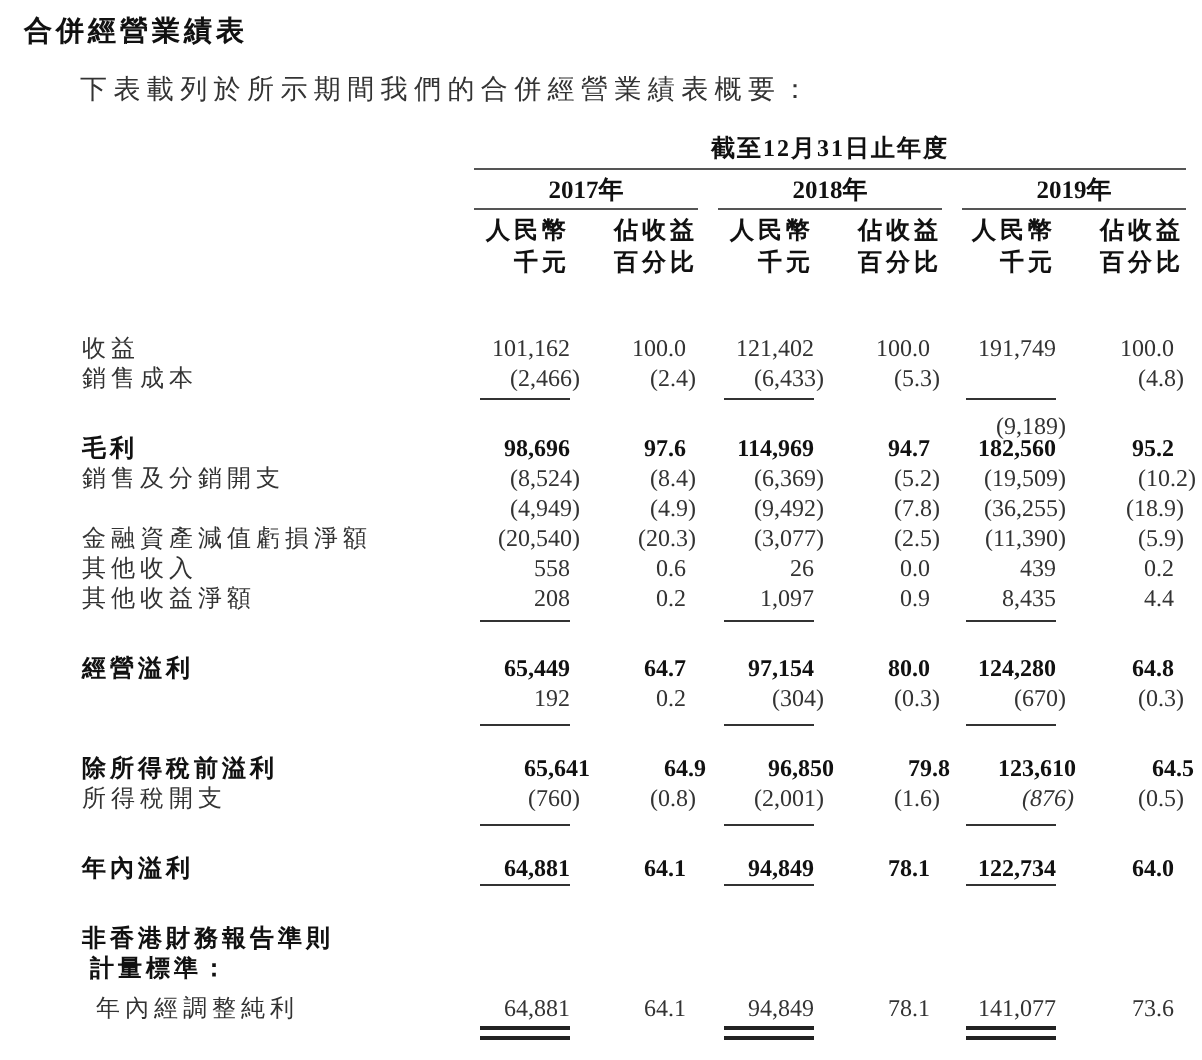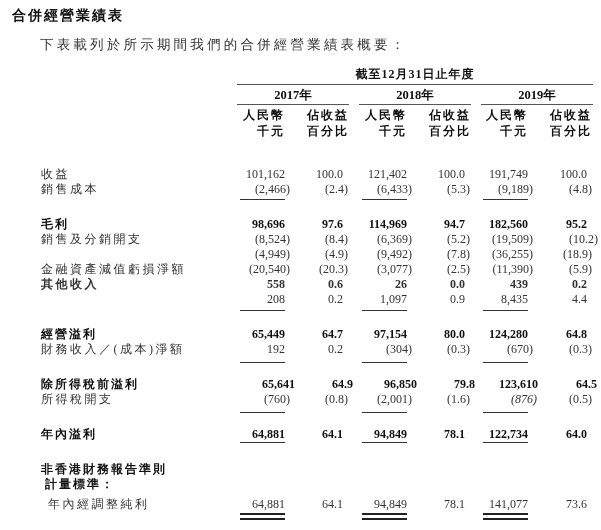--- a/index.html
+++ b/index.html
@@ -70,21 +70,21 @@
       <span class="v" style="right: 136px;">100.0</span>
       <span class="v" style="right: 73px;">191,749</span>
       <span class="v" style="right: 14px;">100.0</span>
     </div>
     <div class="row" style="top: 182px;">
       <span class="label">銷售成本</span>
       <span class="v" style="right: 311px;">(2,466)</span>
       <span class="v" style="right: 253px;">(2.4)</span>
       <span class="v" style="right: 189px;">(6,433)</span>
       <span class="v" style="right: 131px;">(5.3)</span>
-      <span class="v" style="right: 68px;">(9,189)</span>
+      <span class="v" style="right: 68px; margin-top: 24px;">(9,189)</span>
       <span class="v" style="right: 9px;">(4.8)</span>
     </div>
     <div class="row bold" style="top: 217px;">
       <span class="label">毛利</span>
       <span class="v" style="right: 316px;">98,696</span>
       <span class="v" style="right: 258px;">97.6</span>
       <span class="v" style="right: 194px; text-align: right;">114,969</span>
       <span class="v" style="right: 136px;">94.7</span>
       <span class="v" style="right: 73px;">182,560</span>
       <span class="v" style="right: 14px;">95.2</span>
@@ -108,48 +108,48 @@
     </div>
     <div class="row" style="top: 262px;">
       <span class="label">金融資產減值虧損淨額</span>
       <span class="v" style="right: 311px;">(20,540)</span>
       <span class="v" style="right: 253px;">(20.3)</span>
       <span class="v" style="right: 189px;">(3,077)</span>
       <span class="v" style="right: 131px;">(2.5)</span>
       <span class="v" style="right: 68px;">(11,390)</span>
       <span class="v" style="right: 9px;">(5.9)</span>
     </div>
-    <div class="row" style="top: 277px; font-weight: bold;">
+    <div class="row" style="top: 277px;">
       <span class="label">其他收入</span>
       <span class="v" style="right: 316px;">558</span>
       <span class="v" style="right: 258px;">0.6</span>
       <span class="v" style="right: 194px;">26</span>
       <span class="v" style="right: 136px;">0.0</span>
       <span class="v" style="right: 73px;">439</span>
       <span class="v" style="right: 14px;">0.2</span>
     </div>
     <div class="row" style="top: 292px;">
+      <span class="label">其他收益淨額</span>
       <span class="v" style="right: 316px;">208</span>
       <span class="v" style="right: 258px;">0.2</span>
       <span class="v" style="right: 194px;">1,097</span>
       <span class="v" style="right: 136px;">0.9</span>
       <span class="v" style="right: 73px;">8,435</span>
       <span class="v" style="right: 14px;">4.4</span>
     </div>
     <div class="row bold" style="top: 327px;">
       <span class="label">經營溢利</span>
       <span class="v" style="right: 316px;">65,449</span>
       <span class="v" style="right: 258px;">64.7</span>
       <span class="v" style="right: 194px; font-family: Liberation Serif, serif;">97,154</span>
       <span class="v" style="right: 136px;">80.0</span>
       <span class="v" style="right: 73px;">124,280</span>
       <span class="v" style="right: 14px;">64.8</span>
     </div>
     <div class="row" style="top: 342px;">
-      <span class="label">財務收入／(成本)淨額</span>
       <span class="v" style="right: 316px;">192</span>
       <span class="v" style="right: 258px;">0.2</span>
       <span class="v" style="right: 189px;">(304)</span>
       <span class="v" style="right: 131px;">(0.3)</span>
       <span class="v" style="right: 68px;">(670)</span>
       <span class="v" style="right: 9px;">(0.3)</span>
     </div>
     <div class="row bold" style="top: 377px; padding-left: 10px;">
       <span class="label">除所得稅前溢利</span>
       <span class="v" style="right: 316px;">65,641</span>

